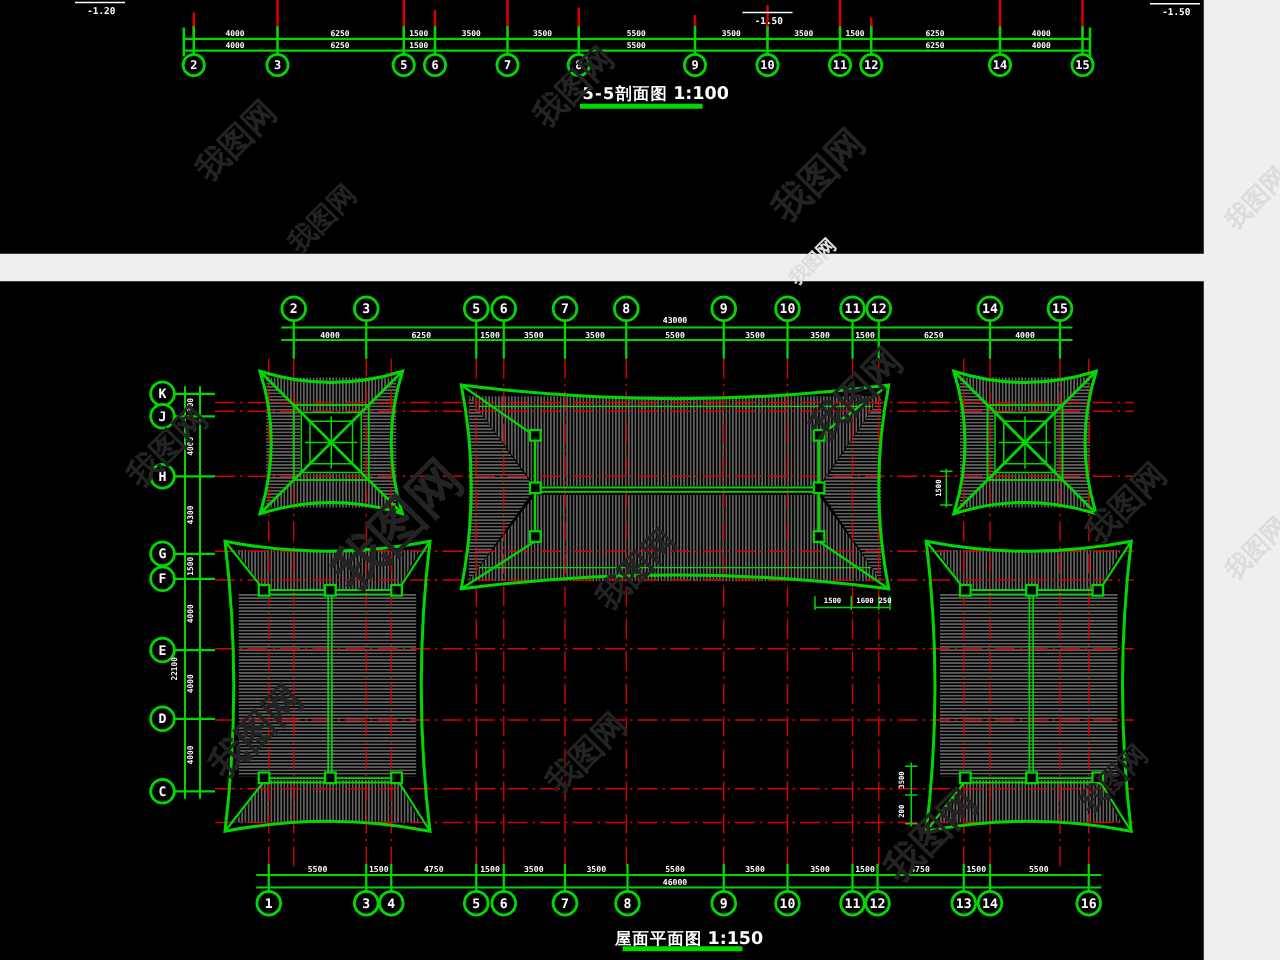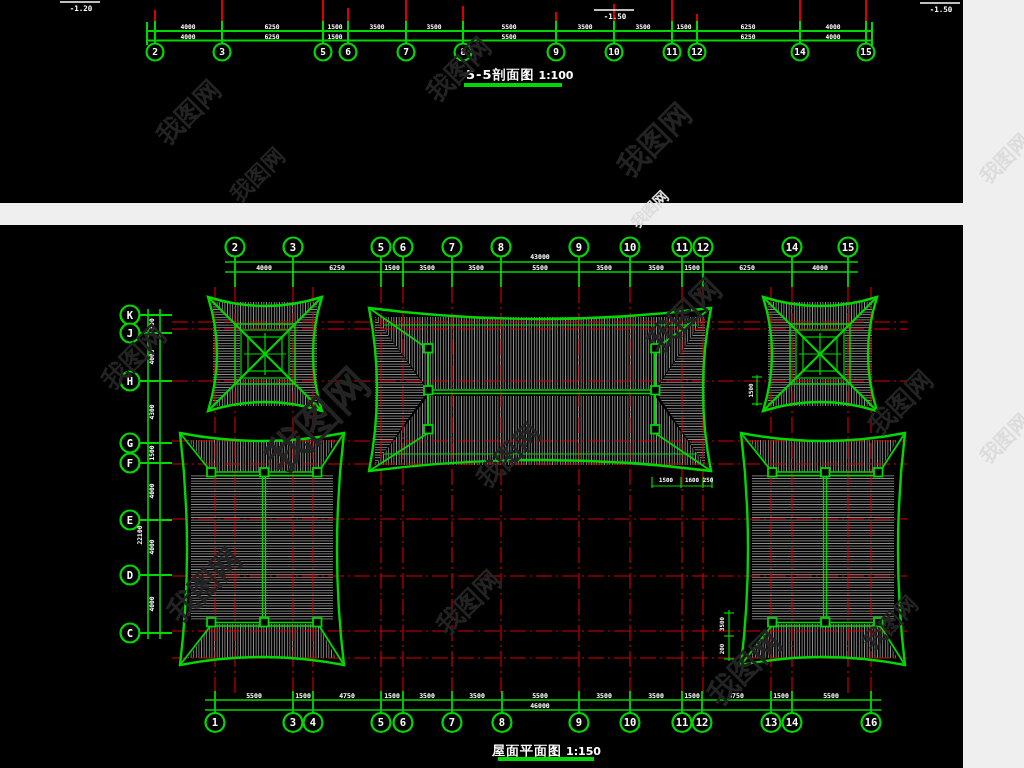--- a/index.html
+++ b/index.html
@@ -6,21 +6,21 @@
   .stage{position:relative;width:1024px;height:768px;background:#efefef;overflow:hidden;
          font-family:"Liberation Sans",sans-serif;}
   .panel{position:absolute;left:0;background:#000;overflow:hidden;}
   .panel-top{top:0;width:963px;height:203px;}
   .panel-bottom{top:225px;width:963px;height:543px;}
   svg{position:absolute;left:0;top:0;display:block;}
   svg text{font-family:"DejaVu Sans Mono","Liberation Mono",monospace;}
   .dwg-title{position:absolute;color:#fff;font-weight:bold;white-space:nowrap;
              font-family:"DejaVu Sans","Liberation Sans",sans-serif;}
   .dwg-title .t{font-size:13px;letter-spacing:1px;}
-  .dwg-title .s{font-size:11px;margin-left:4px;}
+  .dwg-title .s{font-size:14px;margin-left:4px;}
   .uline{position:absolute;background:#00d800;height:4px;}
   .wm{position:absolute;font-weight:bold;white-space:nowrap;transform:rotate(-45deg);
       font-family:"DejaVu Sans","Liberation Sans",sans-serif;pointer-events:none;}
   .wm.dark{color:#232323;}
   .wm.light{color:#dcdcdc;}
 </style>
 </head>
 <body>
 
 <div class="stage">

